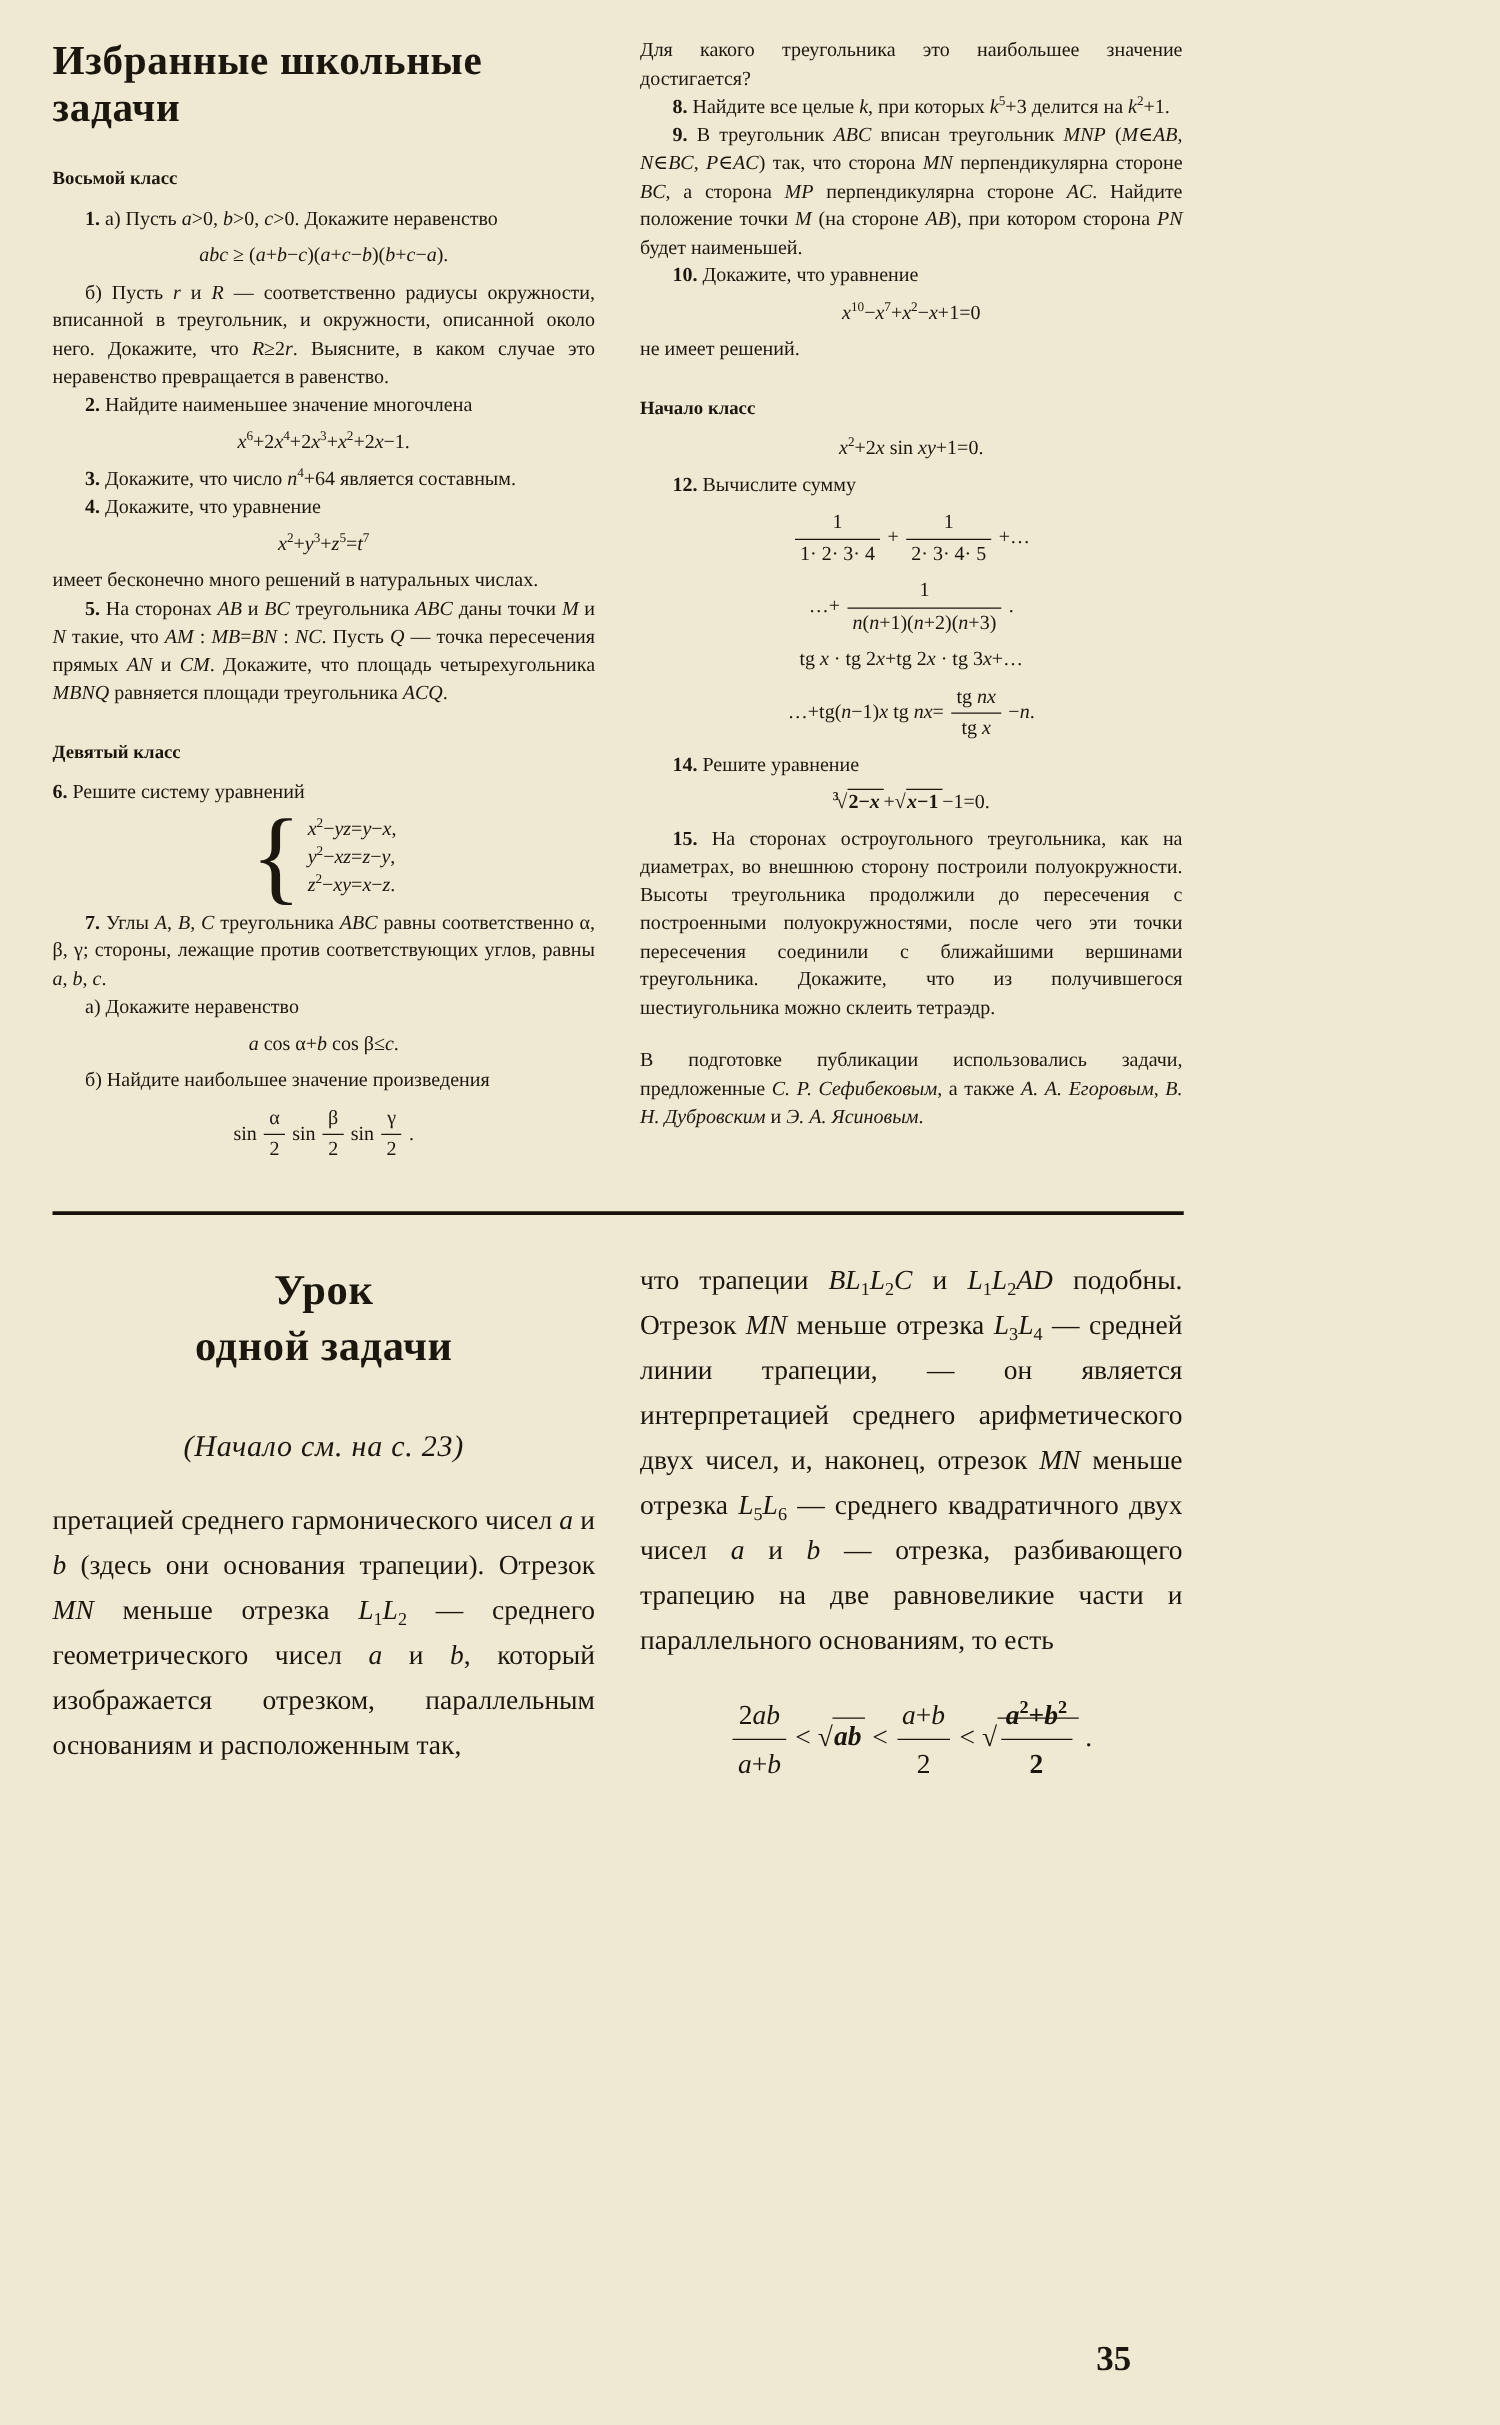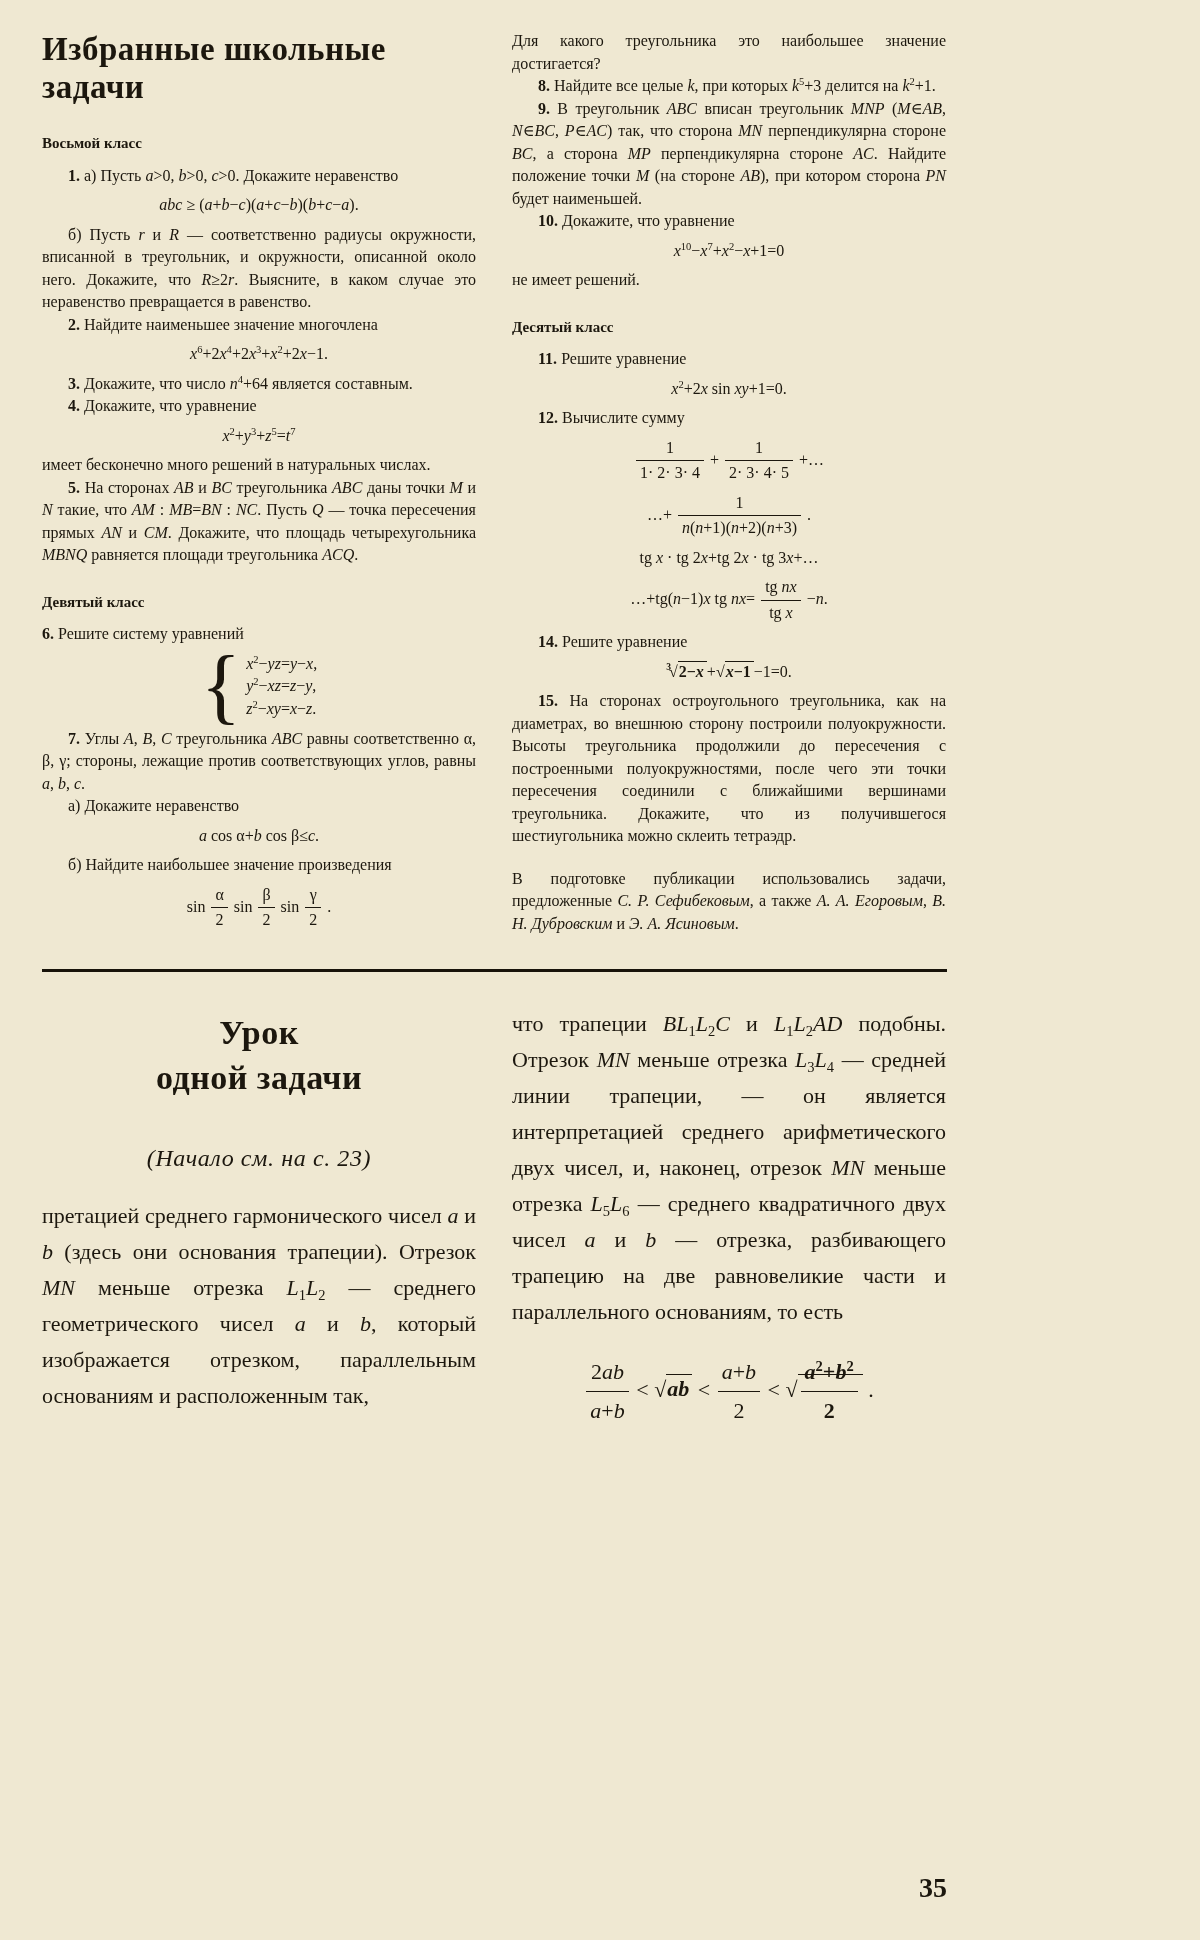--- a/index.html
+++ b/index.html
@@ -33,21 +33,21 @@
   .sys .brace{font-size:84px;line-height:66px;font-weight:400;}
   .sys .lines span{display:block;line-height:22.5px;}
   .credits{margin-top:20px;}
   .rule{width:905px;border:none;border-top:3px solid #18130a;margin:30px 0 34px;}
   .bottom .col{font-size:22px;line-height:36px;text-align:justify;}
   .b-title{font-size:34px;line-height:45px;font-weight:bold;margin:4px 0 46px;
            letter-spacing:0.5px;text-align:center;hyphens:none;}
   .note{font-style:italic;font-size:24px;letter-spacing:0.6px;line-height:24px;
         margin:0 0 28px;text-align:center;}
   .bf{text-align:center;margin-top:24px;hyphens:none;}
-  .pagenum{position:absolute;left:919px;top:1872px;font-size:28px;font-weight:bold;}
+  .pagenum{position:absolute;left:877px;top:1872px;font-size:28px;font-weight:bold;}
 </style>
 </head>
 <body>
 
 <div class="page">
 
   <div class="cols top">
 
     <div class="col">
       <div class="article-title">Избранные школьные<br>задачи</div>
@@ -80,22 +80,21 @@
       <div class="f">sin <span class="frac"><span class="num">α</span><span class="den">2</span></span> sin <span class="frac"><span class="num">β</span><span class="den">2</span></span> sin <span class="frac"><span class="num">γ</span><span class="den">2</span></span>&nbsp;.</div>
     </div>
 
     <div class="col">
       <div class="pf">Для какого треугольника это наибольшее значение достигается?</div>
       <div class="p"><b>8.</b> Найдите все целые <i>k</i>, при которых <i>k</i><sup>5</sup>+3 делится на <i>k</i><sup>2</sup>+1.</div>
       <div class="p"><b>9.</b> В треугольник <i>ABC</i> вписан треугольник <i>MNP</i> (<i>M</i>∈<i>AB</i>, <i>N</i>∈<i>BC</i>, <i>P</i>∈<i>AC</i>) так, что сторона <i>MN</i> перпендикулярна стороне <i>BC</i>, а сторона <i>MP</i> перпендикулярна стороне <i>AC</i>. Найдите положение точки <i>M</i> (на стороне <i>AB</i>), при котором сторона <i>PN</i> будет наименьшей.</div>
       <div class="p"><b>10.</b> Докажите, что уравнение</div>
       <div class="f"><i>x</i><sup>10</sup>−<i>x</i><sup>7</sup>+<i>x</i><sup>2</sup>−<i>x</i>+1=0</div>
       <div class="pf">не имеет решений.</div>
-      <div class="h">Десятый класс</div>
-      <div class="p"><b>11.</b> Решите уравнение</div>
+      <div class="h">Начало класс</div>
       <div class="f"><i>x</i><sup>2</sup>+2<i>x</i> sin <i>xy</i>+1=0.</div>
       <div class="p"><b>12.</b> Вычислите сумму</div>
       <div class="f"><span class="frac"><span class="num">1</span><span class="den">1· 2· 3· 4</span></span> + <span class="frac"><span class="num">1</span><span class="den">2· 3· 4· 5</span></span> +…</div>
       <div class="f">…+ <span class="frac"><span class="num">1</span><span class="den"><i>n</i>(<i>n</i>+1)(<i>n</i>+2)(<i>n</i>+3)</span></span>&nbsp;.</div>
       <div class="f">tg <i>x</i> · tg 2<i>x</i>+tg 2<i>x</i> · tg 3<i>x</i>+…</div>
       <div class="f">…+tg(<i>n</i>−1)<i>x</i> tg <i>nx</i>= <span class="frac"><span class="num">tg <i>nx</i></span><span class="den">tg <i>x</i></span></span> −<i>n</i>.</div>
       <div class="p"><b>14.</b> Решите уравнение</div>
       <div class="f"><span class="root"><sup class="ridx">3</sup>√<span class="rad">2−<i>x</i></span></span>+<span class="root">√<span class="rad"><i>x</i>−1</span></span>−1=0.</div>
       <div class="p"><b>15.</b> На сторонах остроугольного треугольника, как на диаметрах, во внешнюю сторону построили полуокружности. Высоты треугольника продолжили до пересечения с построенными полуокружностями, после чего эти точки пересечения соединили с ближайшими вершинами треугольника. Докажите, что из получившегося шестиугольника можно склеить тетраэдр.</div>
       <div class="pf credits">В подготовке публикации использовались задачи, предложенные <i>С. Р. Сефибековым</i>, а также <i>А. А. Егоровым</i>, <i>В. Н. Дубровским</i> и <i>Э. А. Ясиновым</i>.</div>

